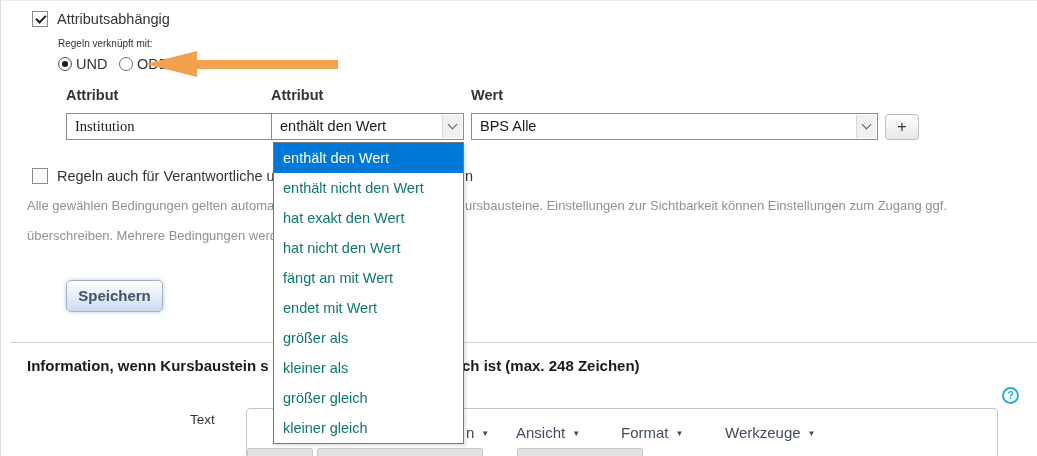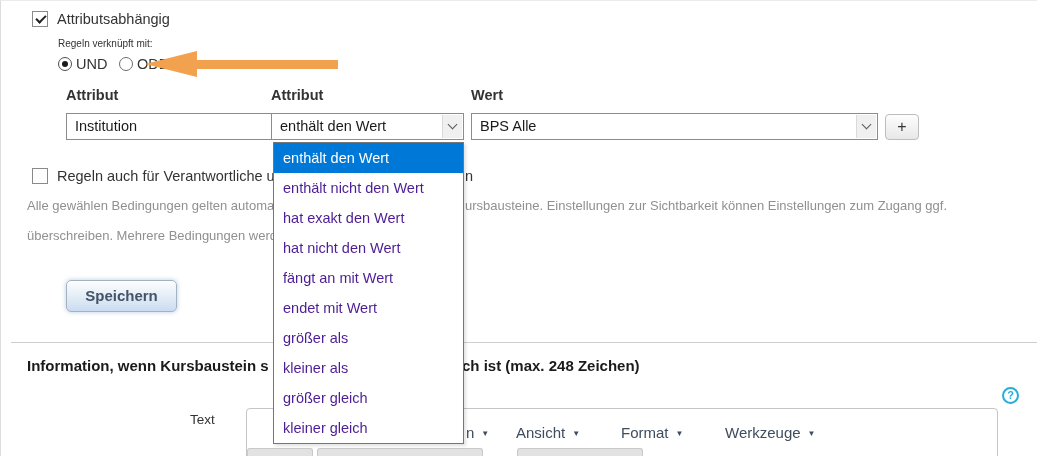--- a/index.html
+++ b/index.html
@@ -39,26 +39,26 @@
   .chev { width:7px; height:7px; border-right:1.5px solid #5a5a5a; border-bottom:1.5px solid #5a5a5a;
     transform:rotate(45deg); margin-top:-4px; }
 
   .plus-btn { position:absolute; left:884px; top:113px; width:34px; height:26px;
     background:linear-gradient(#fdfdfd,#e8e8e8); border:1px solid #bdbdbd; border-radius:4px;
     font-size:16px; color:#333; text-align:center; line-height:23px; }
 
   
   .dd-list { position:absolute; left:272px; top:141px; width:191px; z-index:10;
     background:#fff; border:1px solid #767676; box-shadow:2px 2px 3px rgba(0,0,0,0.12); }
-  .dd-item { height:30px; line-height:30px; padding-left:9px; font-size:14.5px; color:#4c1d95; }
+  .dd-item { height:30px; line-height:30px; padding-left:9px; font-size:14.5px; color:#0f766e; }
   .dd-item.selected { background:#0078d7; color:#fff; }
 
   .gray-text { position:absolute; font-size:13px; color:#909090; }
 
-  .save-btn { position:absolute; left:65px; top:279px; width:111px; height:32px;
+  .save-btn { position:absolute; left:65px; top:279px; width:97px; height:32px;
     background:linear-gradient(#fdfefe,#cbdcef); border:1px solid #a3b2c3; border-radius:5px;
     box-shadow:0 0 5px rgba(130,160,200,0.55);
     font-size:15px; font-weight:bold; color:#42536a; text-align:center; line-height:29px; }
 
   .divider { position:absolute; left:10px; right:0; top:341px; height:1px; background:#cfcfcf; }
 
   .info-head { position:absolute; top:356px; font-size:15px; font-weight:bold; color:#1a1a1a; }
 
   .help-icon { position:absolute; left:1001px; top:386px; width:17px; height:17px; border:2px solid #29ADD4;
     border-radius:50%; color:#29ADD4; font-size:11px; font-weight:bold; text-align:center; line-height:13px; }
@@ -84,21 +84,21 @@
   <div class="radio" style="left:118px; top:56px;"></div>
   <span class="abs lbl" style="left:136px; top:55px;">ODER</span>
 
   <div class="arrow-head"></div>
   <div class="arrow-tail"></div>
 
   <span class="colhead" style="left:65px; top:86px;">Attribut</span>
   <span class="colhead" style="left:270px; top:86px;">Attribut</span>
   <span class="colhead" style="left:470px; top:86px;">Wert</span>
 
-  <div class="select" style="left:65px; top:112px; width:228px;">
+  <div class="select" style="left:65px; top:112px; width:228px;font-family:Liberation Serif, serif;">
     <span class="val">Institution</span>
     <span class="btn">
         <span class="chev"></span>
       </span>
   </div>
   <div class="select" style="left:270px; top:112px; width:193px;">
     <span class="val">enthält den Wert</span>
     <span class="btn">
         <span class="chev"></span>
       </span>

